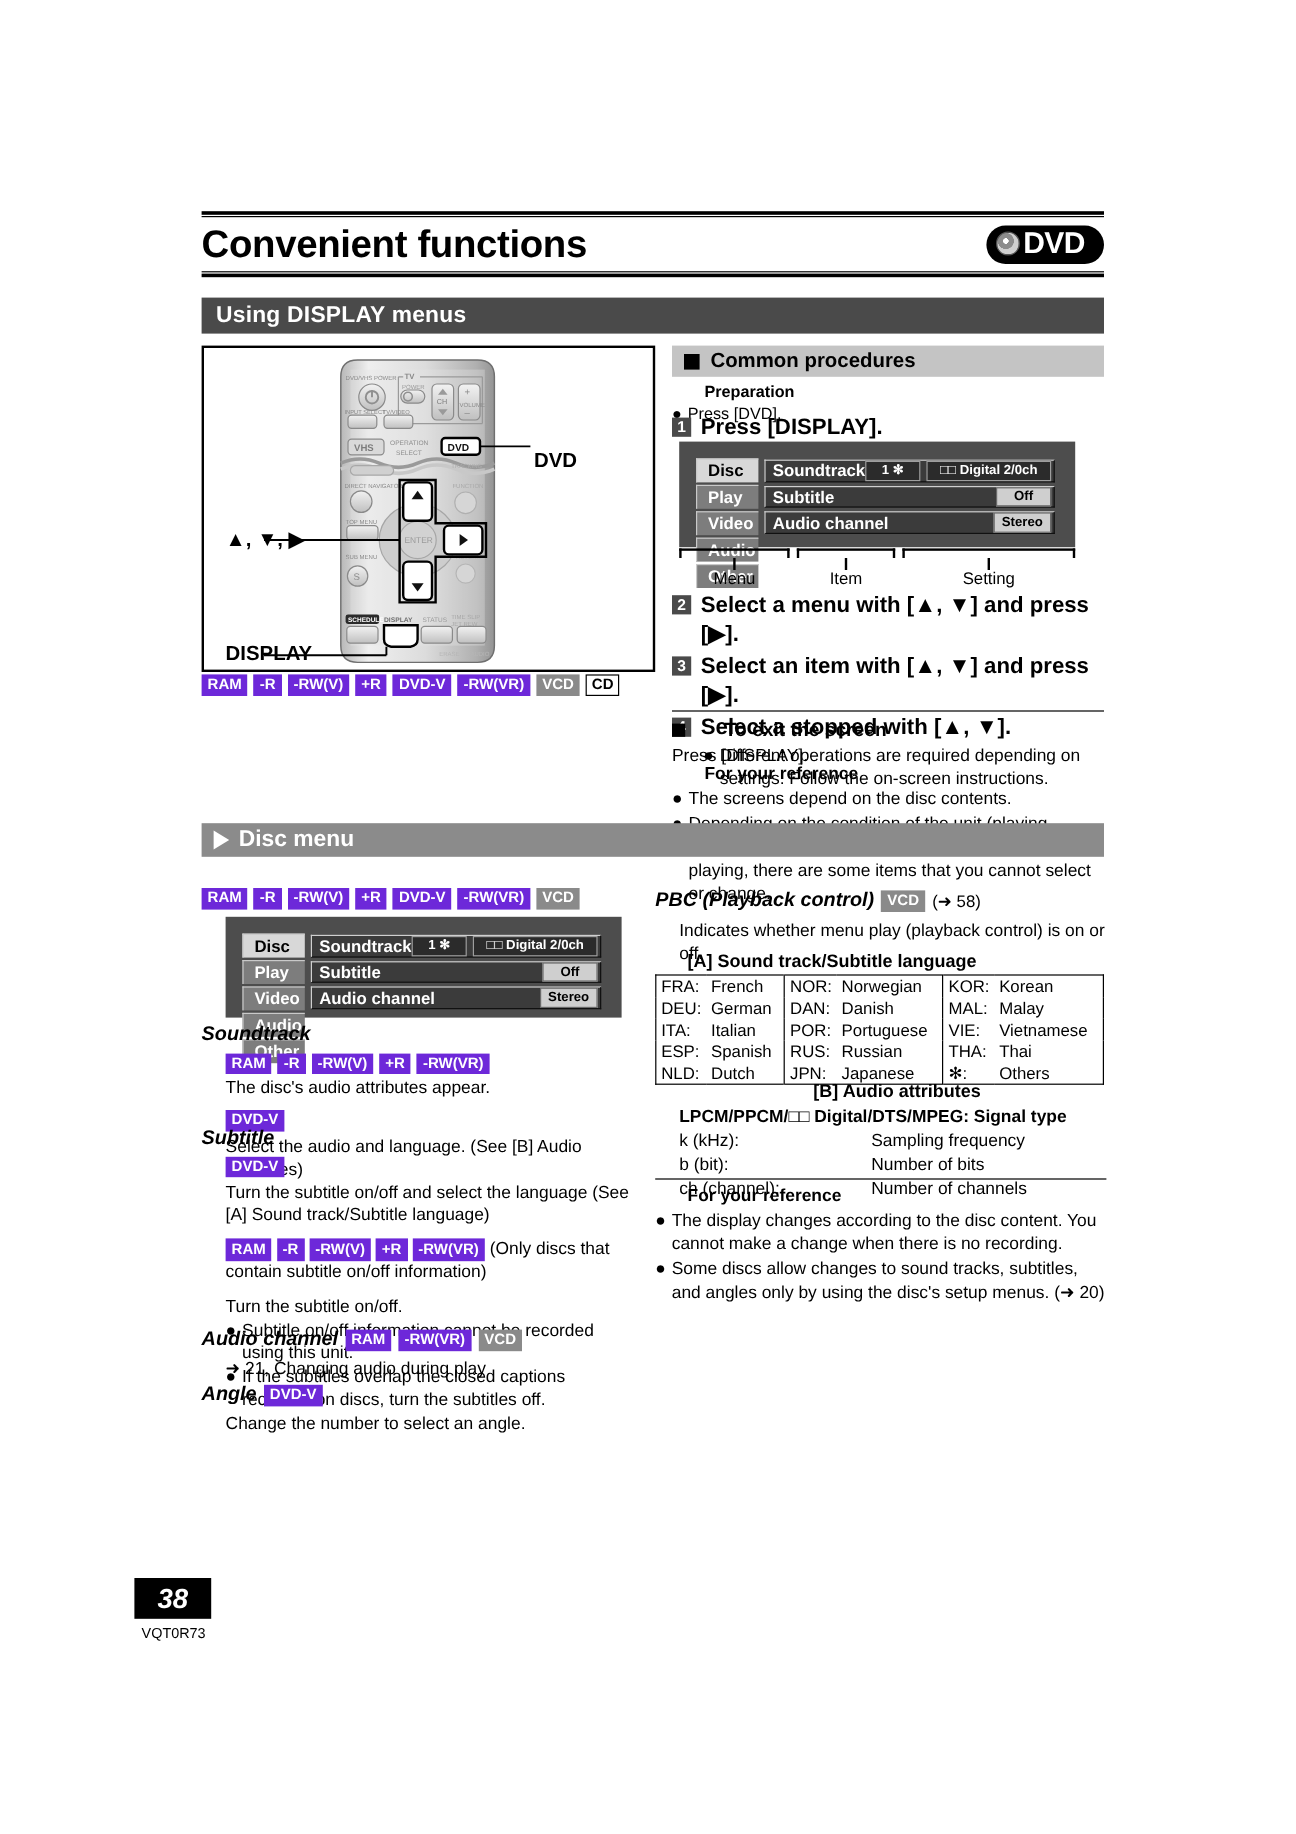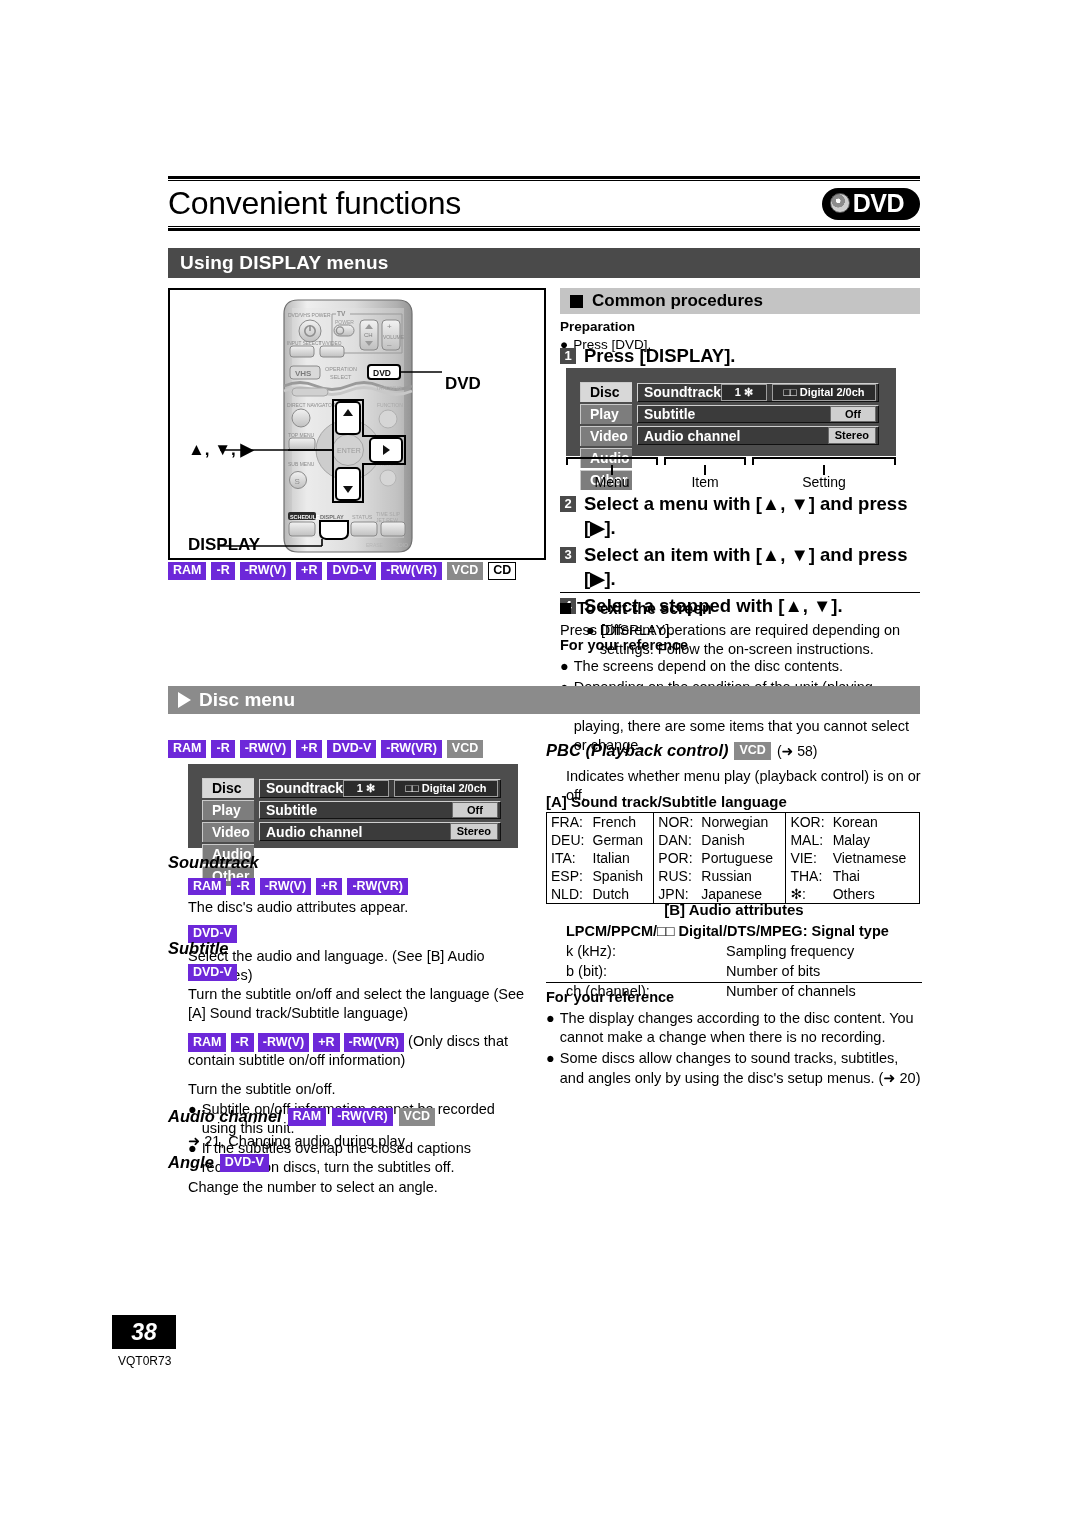--- a/index.html
+++ b/index.html
@@ -11,21 +11,21 @@
     color:#000;
     position:relative;
     overflow:hidden;
   }
   .page { position:absolute; left:0; top:0; width:1080px; height:1528px; }
 
   
   .hdr { position:absolute; left:168px; top:176px; width:752px; }
   .rule-top { border-top:3px solid #000; border-bottom:1px solid #000; height:5px; }
   .hdr-row { display:flex; align-items:center; justify-content:space-between; padding:4px 0 2px 0; }
-  .page-title { font-size:32px; font-weight:normal; letter-spacing:-0.3px; }
+  .page-title { font-size:32px; font-weight:bold; letter-spacing:-0.3px; }
   .dvd-logo {
     background:#000; color:#fff; border-radius:16px;
     padding:3px 16px 4px 8px; display:flex; align-items:center; gap:3px;
   }
   .dvd-disc {
     width:20px; height:20px; border-radius:50%;
     background:radial-gradient(circle at 40% 38%, #fff 0 14%, #8c8c8c 16% 42%, #cfcfcf 44% 100%);
     border:1px solid #555;
   }
   .dvd-word { font-size:25px; font-weight:bold; letter-spacing:-0.5px; line-height:1; }
@@ -87,21 +87,21 @@
   .osd-val.wide { min-width:104px; }
   .osd-val.light { background:#cfcfcf; color:#000; border:1px solid #6a6a6a; }
 
   
   .brk { position:absolute; border-top:2px solid #000; border-left:2px solid #000; border-right:2px solid #000; height:8px; }
   .brk-stem { position:absolute; border-left:2px solid #000; height:10px; }
   .brk-lab { position:absolute; font-size:14px; text-align:center; }
 
   
   .tblk { position:absolute; font-size:14.5px; line-height:1.32; }
-  .b { font-weight:bold; }
+  .b { font-weight:bold;margin-left:27px; }
   .step { display:flex; align-items:flex-start; gap:8px; margin-bottom:2px; }
   .stepnum {
     background:#4a4a4a; color:#fff; font-size:13px; font-weight:bold;
     width:16px; height:16px; display:flex; align-items:center; justify-content:center;
     flex:none; margin-top:4px;
   }
   .steptxt { font-size:18.5px; font-weight:bold; }
   .bul { display:flex; gap:5px; }
   .bul .dot { flex:none; }
   .hr { border-top:1.5px solid #000; }

